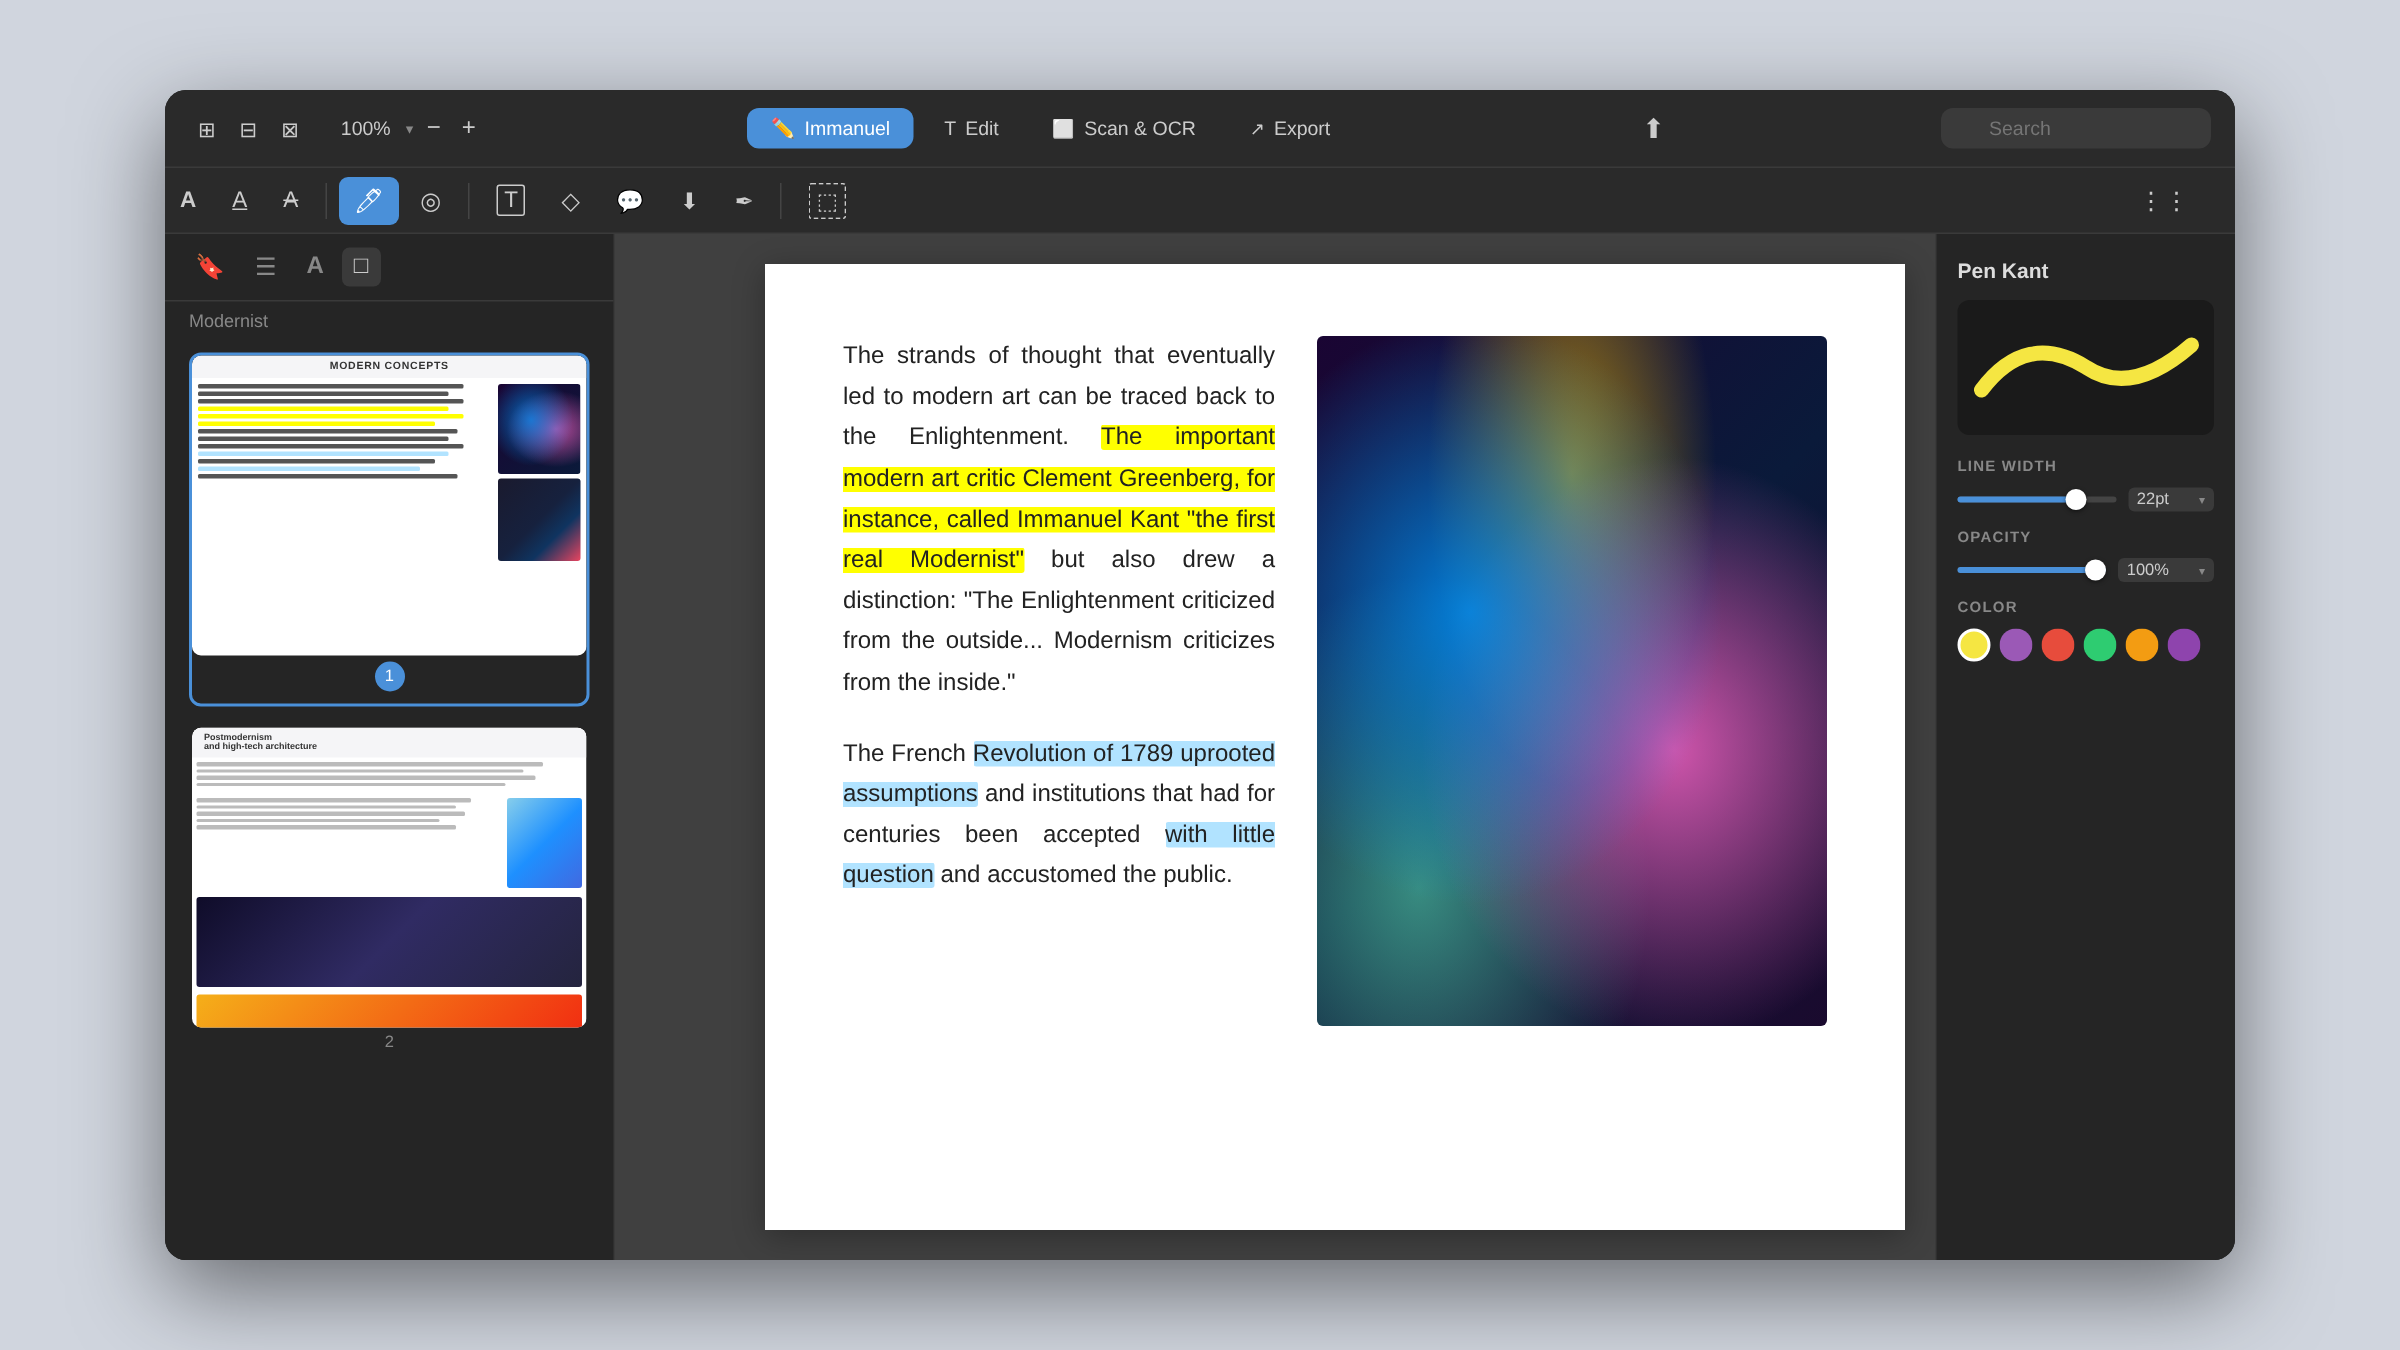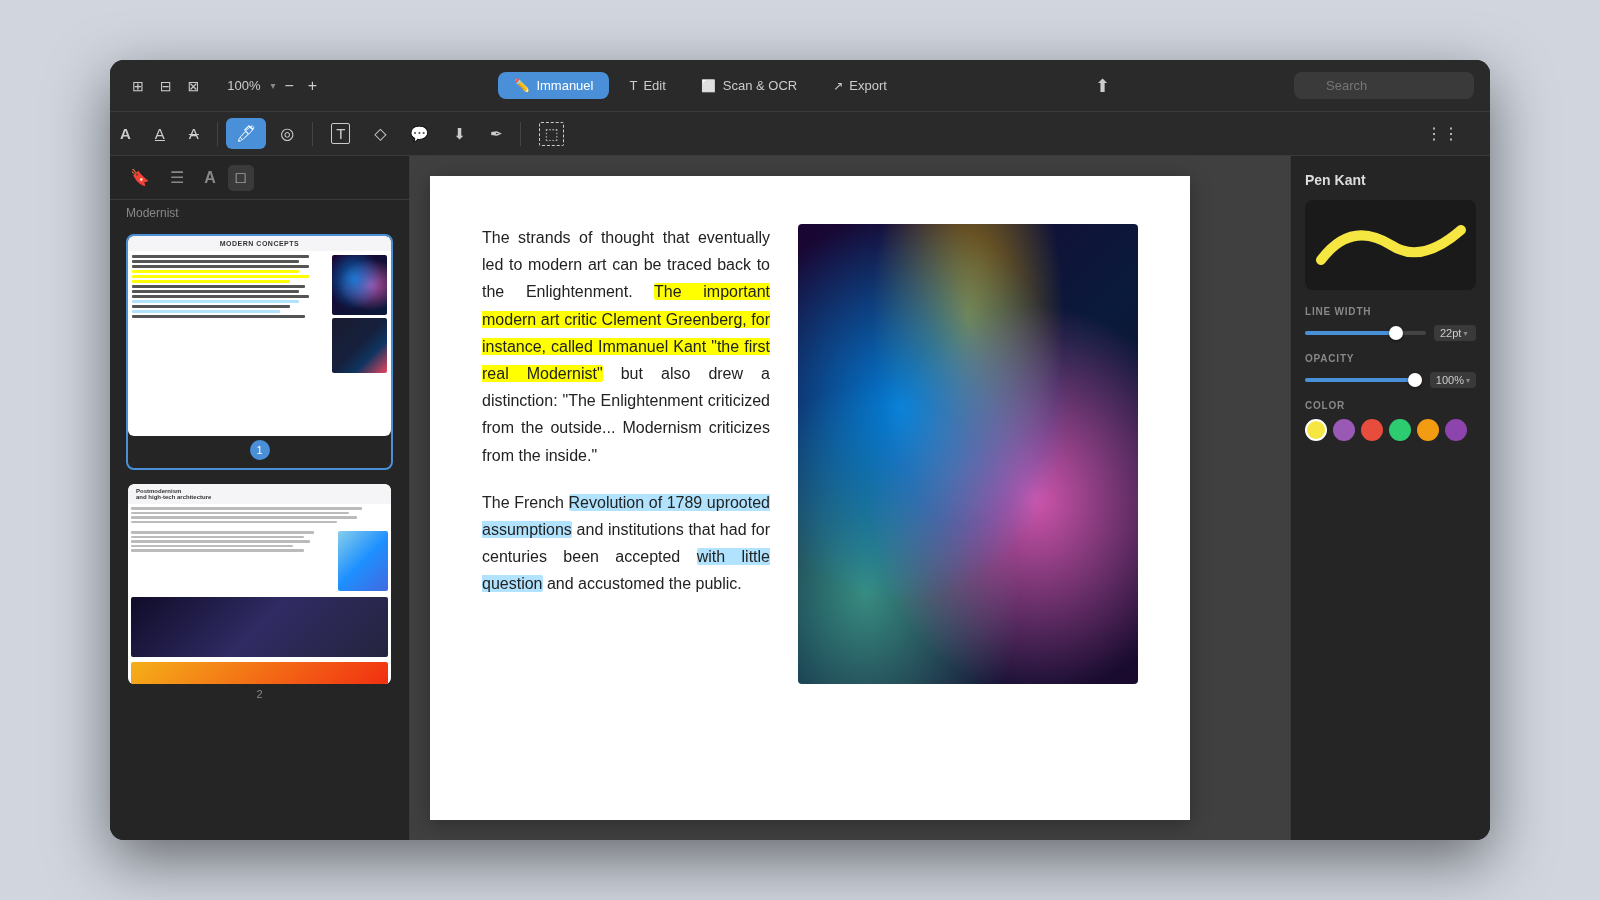--- a/index.html
+++ b/index.html
@@ -318,21 +318,21 @@
       background: linear-gradient(135deg, #f5af19, #f12711);
       border-radius: 2px;
       margin-top: 3px;
     }
     
     .doc-area {
       flex: 1;
       background: #404040;
       overflow-y: auto;
       display: flex;
-      justify-content: flex-start;
+      justify-content: flex-end;
       padding: 20px;
     }
     .doc-page {
       background: white;
       width: 760px;
       padding: 48px 52px;
       min-height: 600px;
       box-shadow: 0 4px 20px rgba(0,0,0,0.3);
     }
     .doc-content {
@@ -462,21 +462,21 @@
     .slider-value {
       font-size: 12px;
       color: #ccc;
       background: #3a3a3a;
       border-radius: 4px;
       padding: 2px 6px;
       min-width: 42px;
       text-align: center;
       display: flex;
       align-items: center;
-      gap: 2px;
+      gap: 20px;
     }
     .slider-value-text {
       font-size: 11px;
       color: #ccc;
     }
     .dropdown-arrow {
       font-size: 8px;
       color: #888;
     }
     .color-swatches {

